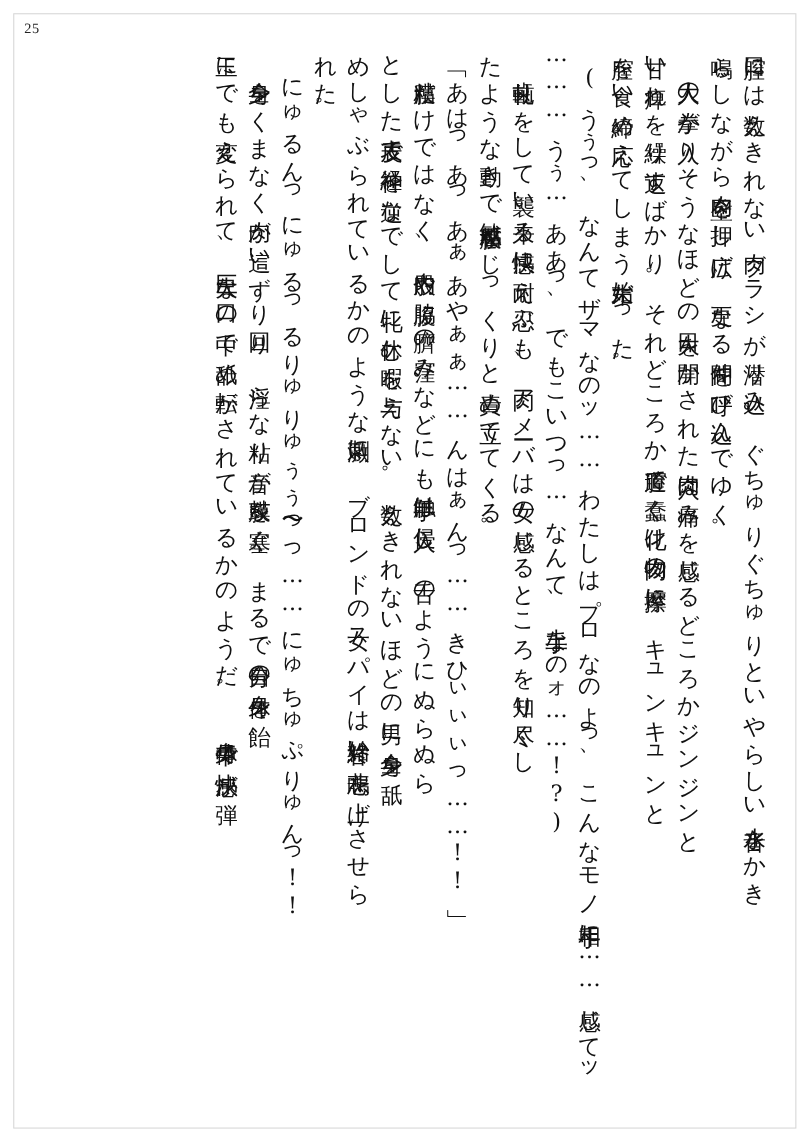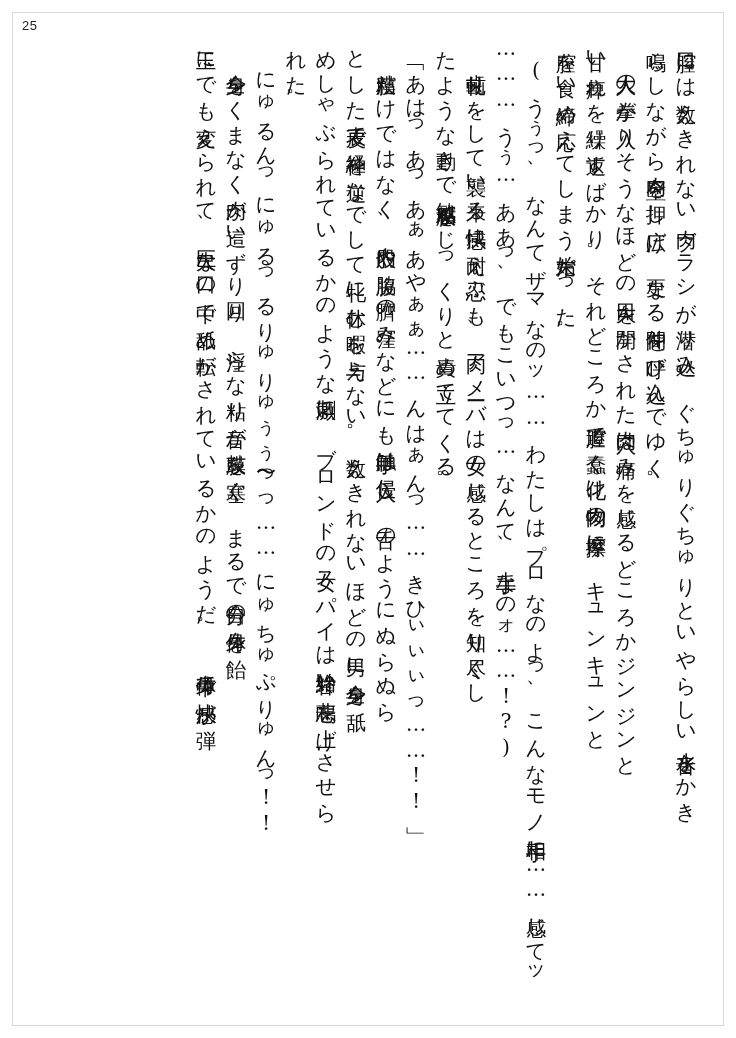--- a/index.html
+++ b/index.html
@@ -27,21 +27,21 @@
     bottom: 12px;
     border: 1px solid #d8d8d8;
     pointer-events: none;
   }
   .page-number {
     position: absolute;
     left: 22px;
     top: 18px;
     font-size: 13px;
     color: #222;
-    font-family: Liberation Sans, sans-serif;
+    font-family: Liberation Serif, serif;
     letter-spacing: 0.5px;
   }
   
   .body-text {
     position: absolute;
     left: 40px;
     top: 36px;
     width: 656px;
     height: 968px;
     display: flex;

